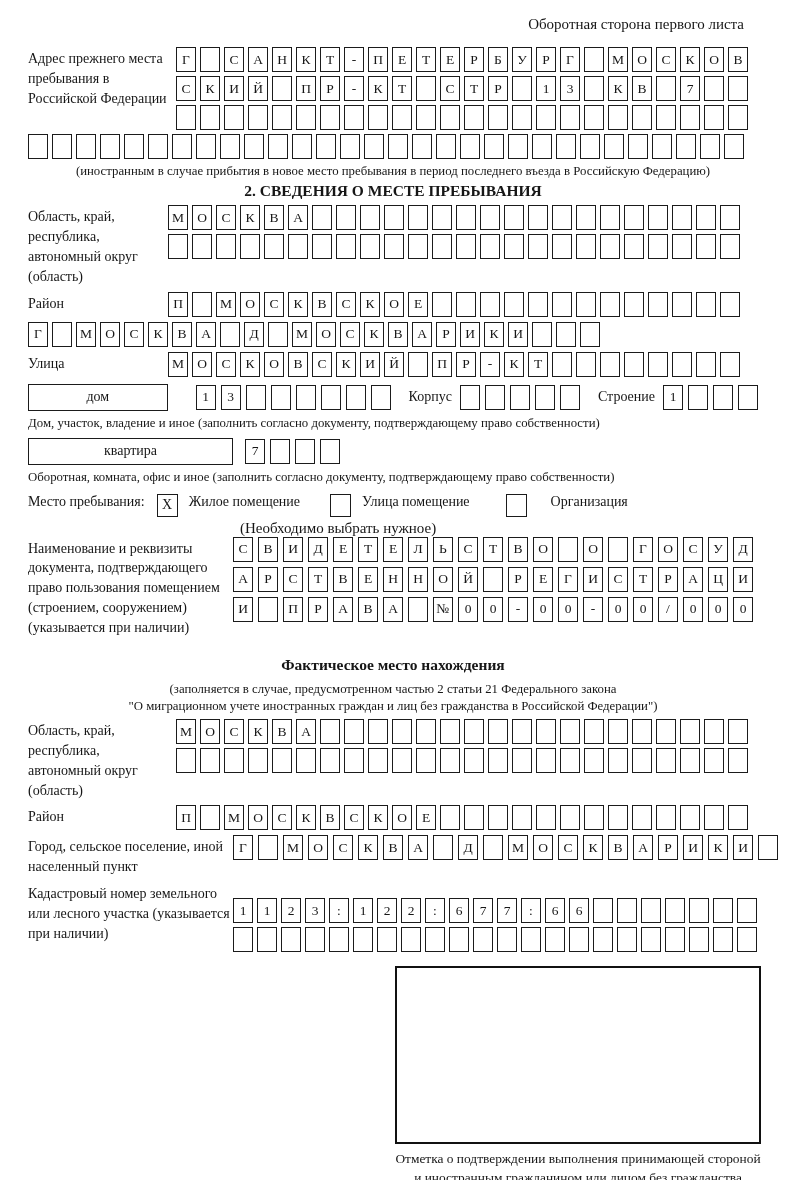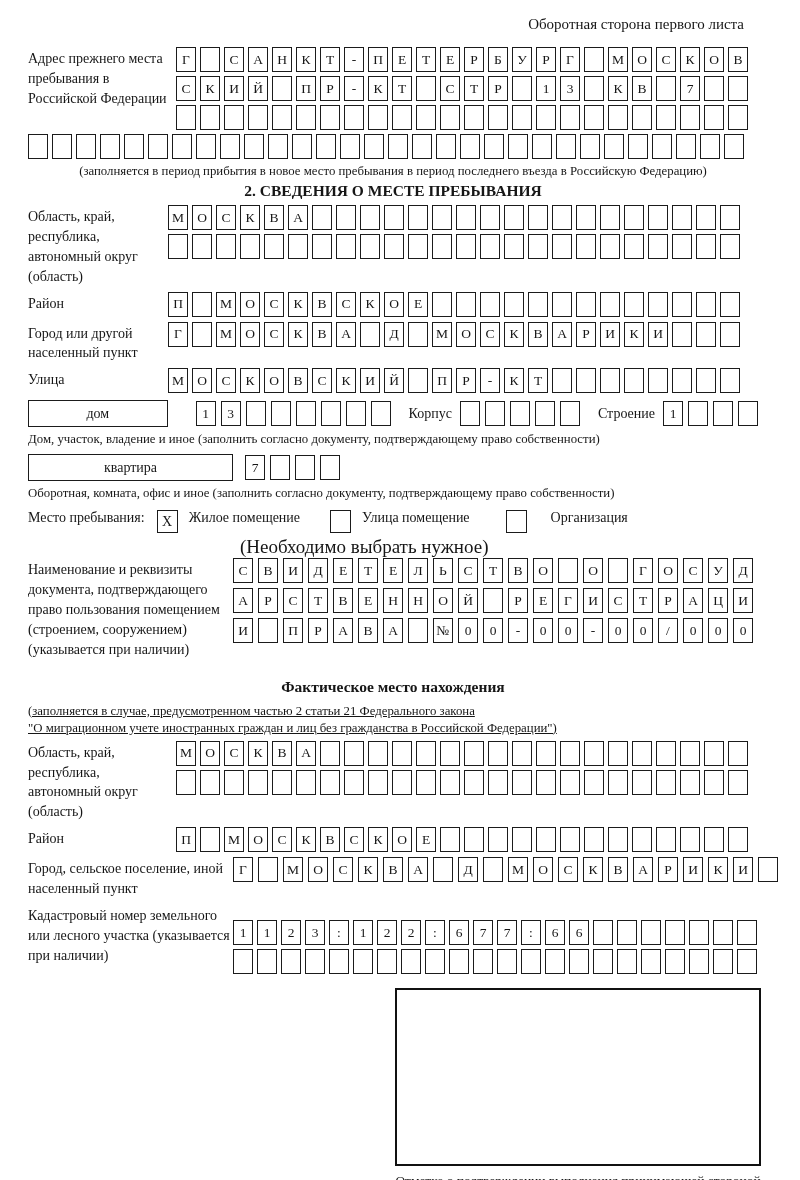--- a/index.html
+++ b/index.html
@@ -31,23 +31,23 @@
             display:flex;align-items:center;justify-content:center;font-size:14px;}
   .housebox{width:170px;margin-right:28px;}
   .aptbox{width:205px;margin-right:12px;}
   .inline-label{font-size:14px;margin:0 8px 0 18px;}
 
   
   .stayrow{display:flex;align-items:flex-start;margin-top:9px;font-size:14px;}
   .cbox{width:21px;height:23px;border:1.7px solid #1b1b1b;box-sizing:border-box;
         display:inline-flex;align-items:center;justify-content:center;
         font-size:14px;margin:0 11px 0 12px;flex-shrink:0;}
-  .stay-note{font-size:19px;margin:3px 0 0 212px;}
-
-  .fact-caption{font-size:12.8px;text-align:left;margin-top:2px;text-decoration:underline;}
+  .stay-note{font-size:15px;margin:3px 0 0 212px;}
+
+  .fact-caption{font-size:12.8px;text-align:center;margin-top:2px;}
 
   
   .stamp-wrap{margin-left:367px;width:366px;margin-top:14px;}
   .stamp-box{height:174px;border:2px solid #111;background:#fff;}
   .stamp-caption{font-size:13.4px;text-align:center;line-height:1.42;margin-top:5px;}
 </style>
 </head>
 <body>
 
 <div class="page">
@@ -162,21 +162,21 @@
       <span class="cell"></span>
       <span class="cell"></span>
       <span class="cell"></span>
       <span class="cell"></span>
       <span class="cell"></span>
       <span class="cell"></span>
       <span class="cell"></span>
       <span class="cell"></span>
       <span class="cell"></span>
     </div>
-  <div class="caption center">(заполняется в период прибытия в новое место пребывания в период последнего въезда в Российскую Федерацию)</div>
+  <div class="caption center">(иностранным в случае прибытия в новое место пребывания в период последнего въезда в Российскую Федерацию)</div>
 
   <div class="sect-title">2. СВЕДЕНИЯ О МЕСТЕ ПРЕБЫВАНИЯ</div>
 
   <div class="field">
     <div class="flabel w140">Область, край, республика, автономный округ (область)</div>
     <div class="rows">
       <div class="cells">
           <span class="cell">М</span>
           <span class="cell">О</span>
           <span class="cell">С</span>
@@ -255,21 +255,20 @@
         <span class="cell"></span>
         <span class="cell"></span>
         <span class="cell"></span>
         <span class="cell"></span>
         <span class="cell"></span>
         <span class="cell"></span>
       </div>
   </div>
 
   <div class="field">
-    <div class="flabel w140">Город или другой населенный пункт</div>
     <div class="cells">
         <span class="cell">Г</span>
         <span class="cell"></span>
         <span class="cell">М</span>
         <span class="cell">О</span>
         <span class="cell">С</span>
         <span class="cell">К</span>
         <span class="cell">В</span>
         <span class="cell">А</span>
         <span class="cell"></span>

